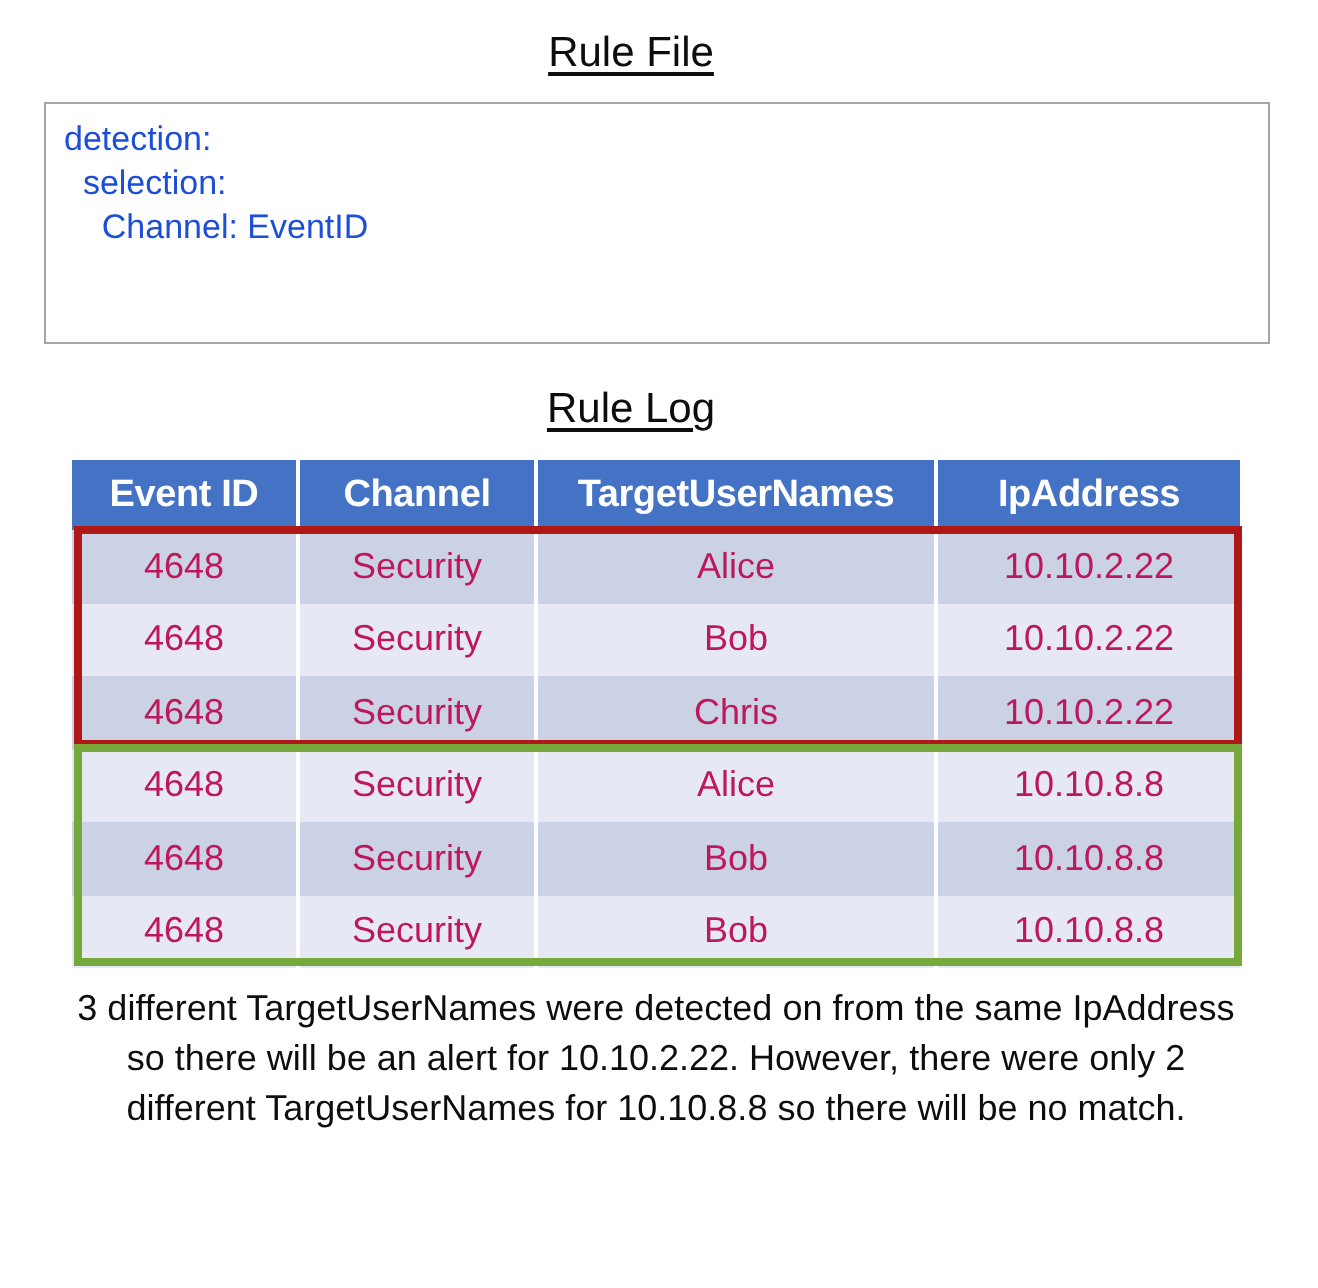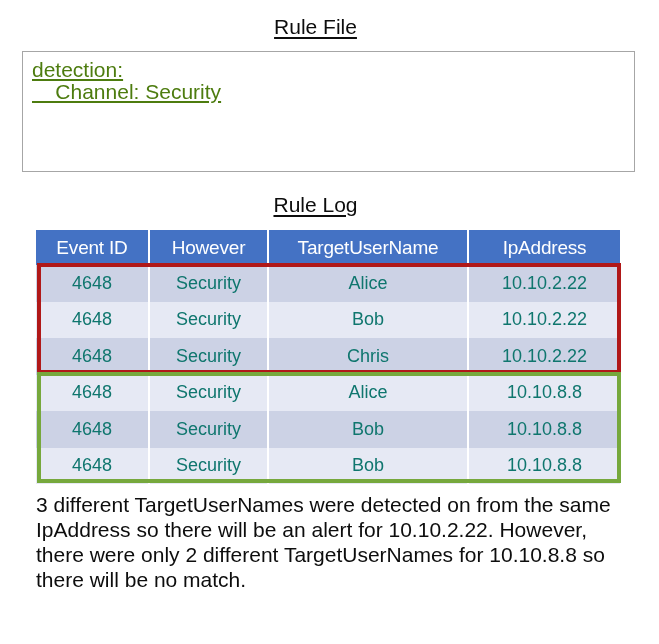--- a/index.html
+++ b/index.html
@@ -40,55 +40,54 @@
     top: 51px;
     width: 613px;
     height: 121px;
     border: 1px solid #a6a6a6;
     background: #ffffff;
     box-sizing: border-box;
     padding: 7px 0 0 9px;
   }
   .rule-line {
     font-family: "Liberation Sans", sans-serif;
-    font-size: 21px;
+    font-size: 17px;
     line-height: 22px;
     white-space: pre;
-    color: #4d7c0f;
-    text-decoration: underline;
+    color: #1d4ed8;
   }
 
   
   #event-table {
     position: absolute;
     left: 36px;
     top: 230px;
     width: 584px;
     border-collapse: collapse;
     table-layout: fixed;
   }
   #event-table th {
     background: #4472c4;
     color: #ffffff;
     font-size: 19px;
-    font-weight: normal;
+    font-weight: bold;
     height: 35px;
     padding: 0;
     text-align: center;
     border-right: 2px solid #ffffff;
     border-bottom: 0;
     letter-spacing: -0.2px;
   }
   #event-table th:last-child { border-right: 0; margin-top: 16px; }
   #event-table td {
     font-size: 18px;
     height: 36.5px;
     padding: 0;
     text-align: center;
-    color: #0f766e;
+    color: #be185d;
     border-right: 2px solid #ffffff;
   }
   #event-table td:last-child { border-right: 0; }
   tr.row-dark  td { background: #ccd2e5; }
   tr.row-light td { background: #e6e9f4; }
 
   
   col.c-eventid  { width: 113px; }
   col.c-channel  { width: 119px; }
   col.c-user     { width: 200px; }
@@ -114,53 +113,55 @@
     height: 111px;
     border: 4px solid #76a83c;
   }
 
   
   #caption {
     position: absolute;
     left: 36px;
     top: 492px;
     width: 584px;
-    font-size: 21px;
+    text-align: center;
+    font-size: 18px;
     line-height: 25px;
     color: #0d0d0d;
   }
 </style>
 </head>
 <body>
 
 <div class="section-title" id="rule-title">
   <span>Rule File</span>
 </div>
 
 <div id="rule-box">
   <div class="rule-line">detection:</div>
-  <div class="rule-line">    Channel: Security</div>
+  <div class="rule-line">  selection:</div>
+  <div class="rule-line">    Channel: EventID</div>
 </div>
 
 <div class="section-title" id="log-title">
   <span>Rule Log</span>
 </div>
 
 <table id="event-table">
   <colgroup>
     <col class="c-eventid">
     <col class="c-channel">
     <col class="c-user">
     <col class="c-ip">
   </colgroup>
   <thead>
     <tr>
       <th>Event ID</th>
-      <th>However</th>
-      <th>TargetUserName</th>
+      <th>Channel</th>
+      <th>TargetUserNames</th>
       <th>IpAddress</th>
     </tr>
   </thead>
   <tbody>
     <tr class="row-dark">
       <td>4648</td>
       <td>Security</td>
       <td>Alice</td>
       <td>10.10.2.22</td>
     </tr>

